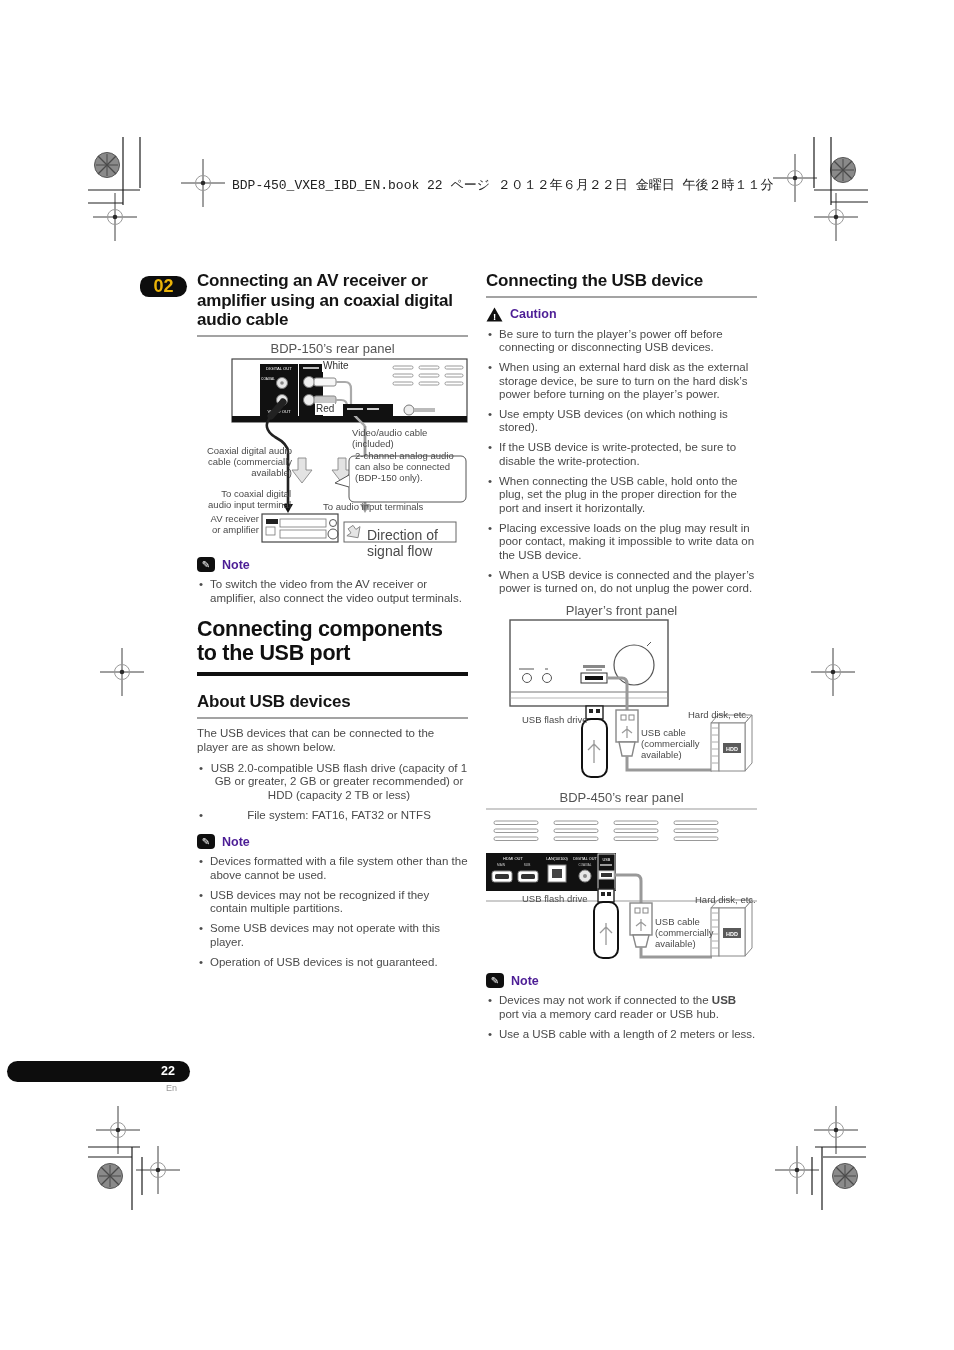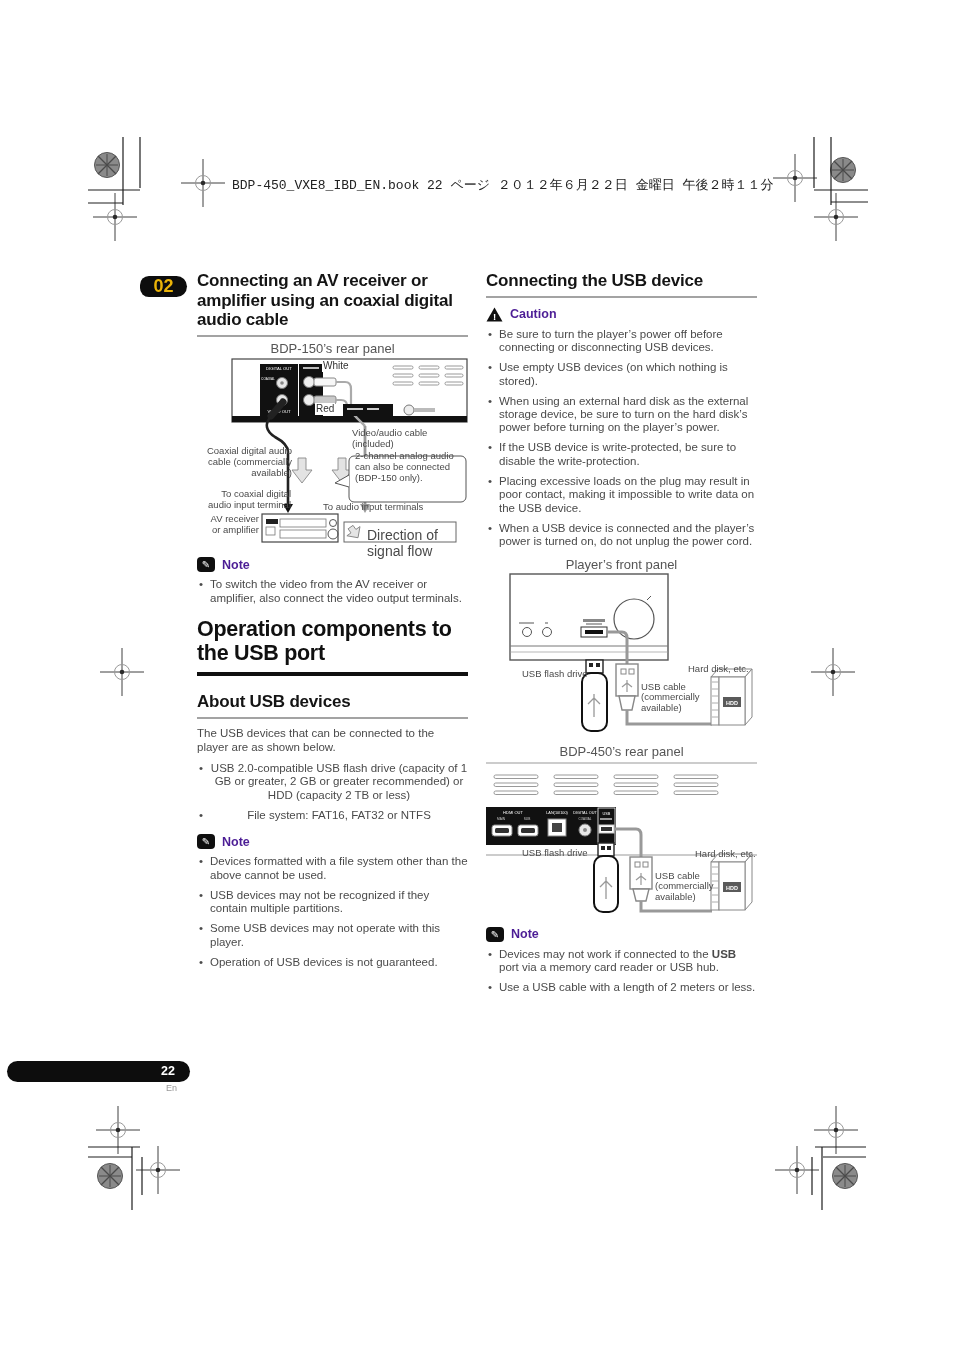--- a/index.html
+++ b/index.html
@@ -185,21 +185,21 @@
     </div>
 
     <div class="note-head">
       <span class="note-icon">✎</span>
       <span class="note-title">Note</span>
     </div>
     <ul class="bullets">
       <li>To switch the video from the AV receiver or amplifier, also connect the video output terminals.</li>
     </ul>
 
-    <h1 class="h-chapter">Operation components to the USB port</h1>
+    <h1 class="h-chapter">Connecting components to the USB port</h1>
 
     <h2 class="h-section h-sub">About USB devices</h2>
 
     <p class="body-p">The USB devices that can be connected to the player are as shown below.</p>
 
     <ul class="bullets" style="margin-top:8px;text-align:center;">
       <li>USB 2.0-compatible USB flash drive (capacity of 1 GB or greater, 2 GB or greater recommended) or HDD (capacity 2 TB or less)</li>
       <li>File system: FAT16, FAT32 or NTFS</li>
     </ul>
 
@@ -221,23 +221,24 @@
 
     <div class="note-head">
       <svg width="17" height="15">
         <polygon points="8.5,0.5 16.5,14.5 0.5,14.5" fill="#0f0f0f"></polygon>
         <text x="8.5" y="12.5" font-size="9.5" font-weight="bold" fill="#fff" text-anchor="middle">!</text>
       </svg>
       <span class="note-title">Caution</span>
     </div>
     <ul class="bullets">
       <li>Be sure to turn the player’s power off before connecting or disconnecting USB devices.</li>
+      <li>When using an external hard disk as the external storage device, be sure to turn on the hard disk’s power before turning on the player’s power.</li>
       <li>Use empty USB devices (on which nothing is stored).</li>
-      <li>When using an external hard disk as the external storage device, be sure to turn on the hard disk’s power before turning on the player’s power.</li>
       <li>If the USB device is write-protected, be sure to disable the write-protection.</li>
+      <li>When connecting the USB cable, hold onto the plug, set the plug in the proper direction for the port and insert it horizontally.</li>
       <li>Placing excessive loads on the plug may result in poor contact, making it impossible to write data on the USB device.</li>
       <li>When a USB device is connected and the player’s power is turned on, do not unplug the power cord.</li>
     </ul>
 
     <div class="diagram-caption" style="margin-top:8px;">Player’s front panel</div>
 
     <div class="diagram" style="height:168px;">
       <svg width="271" height="168" viewBox="0 0 271 168">
         <rect x="24" y="2" width="158" height="86" fill="#fff" stroke="#555" stroke-width="1.4"></rect>
         <line x1="24" y1="74" x2="182" y2="74" stroke="#777"></line>

